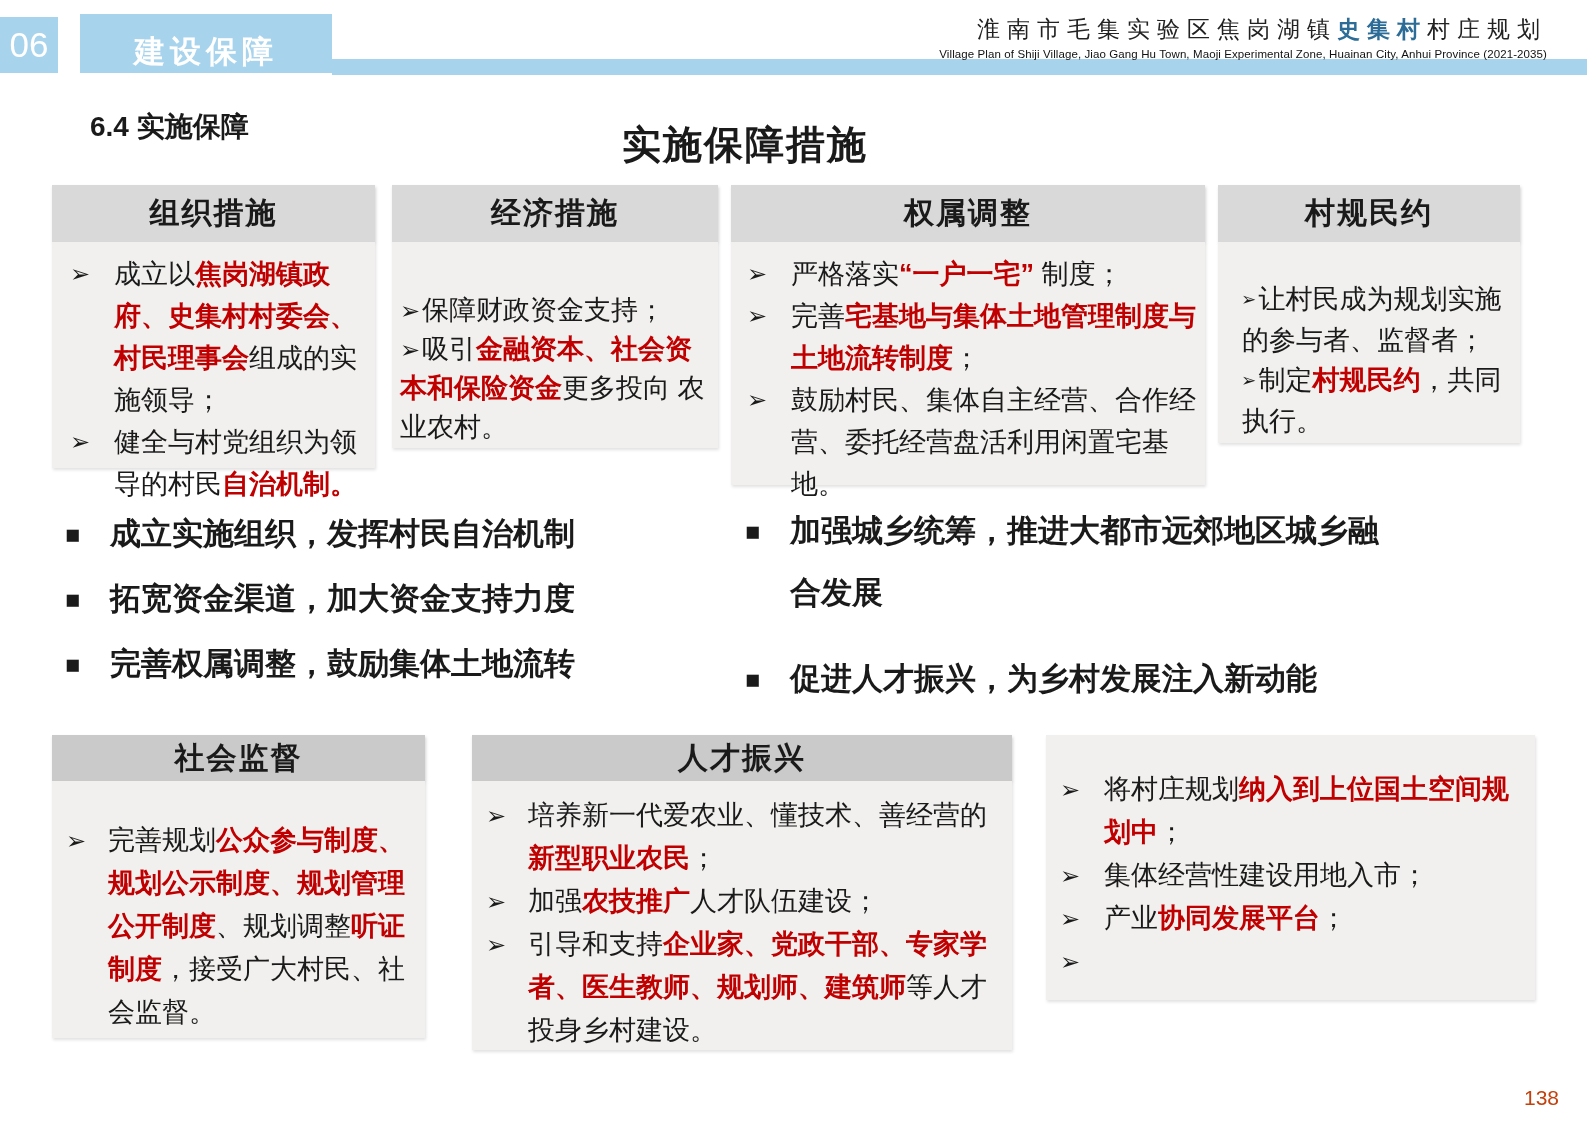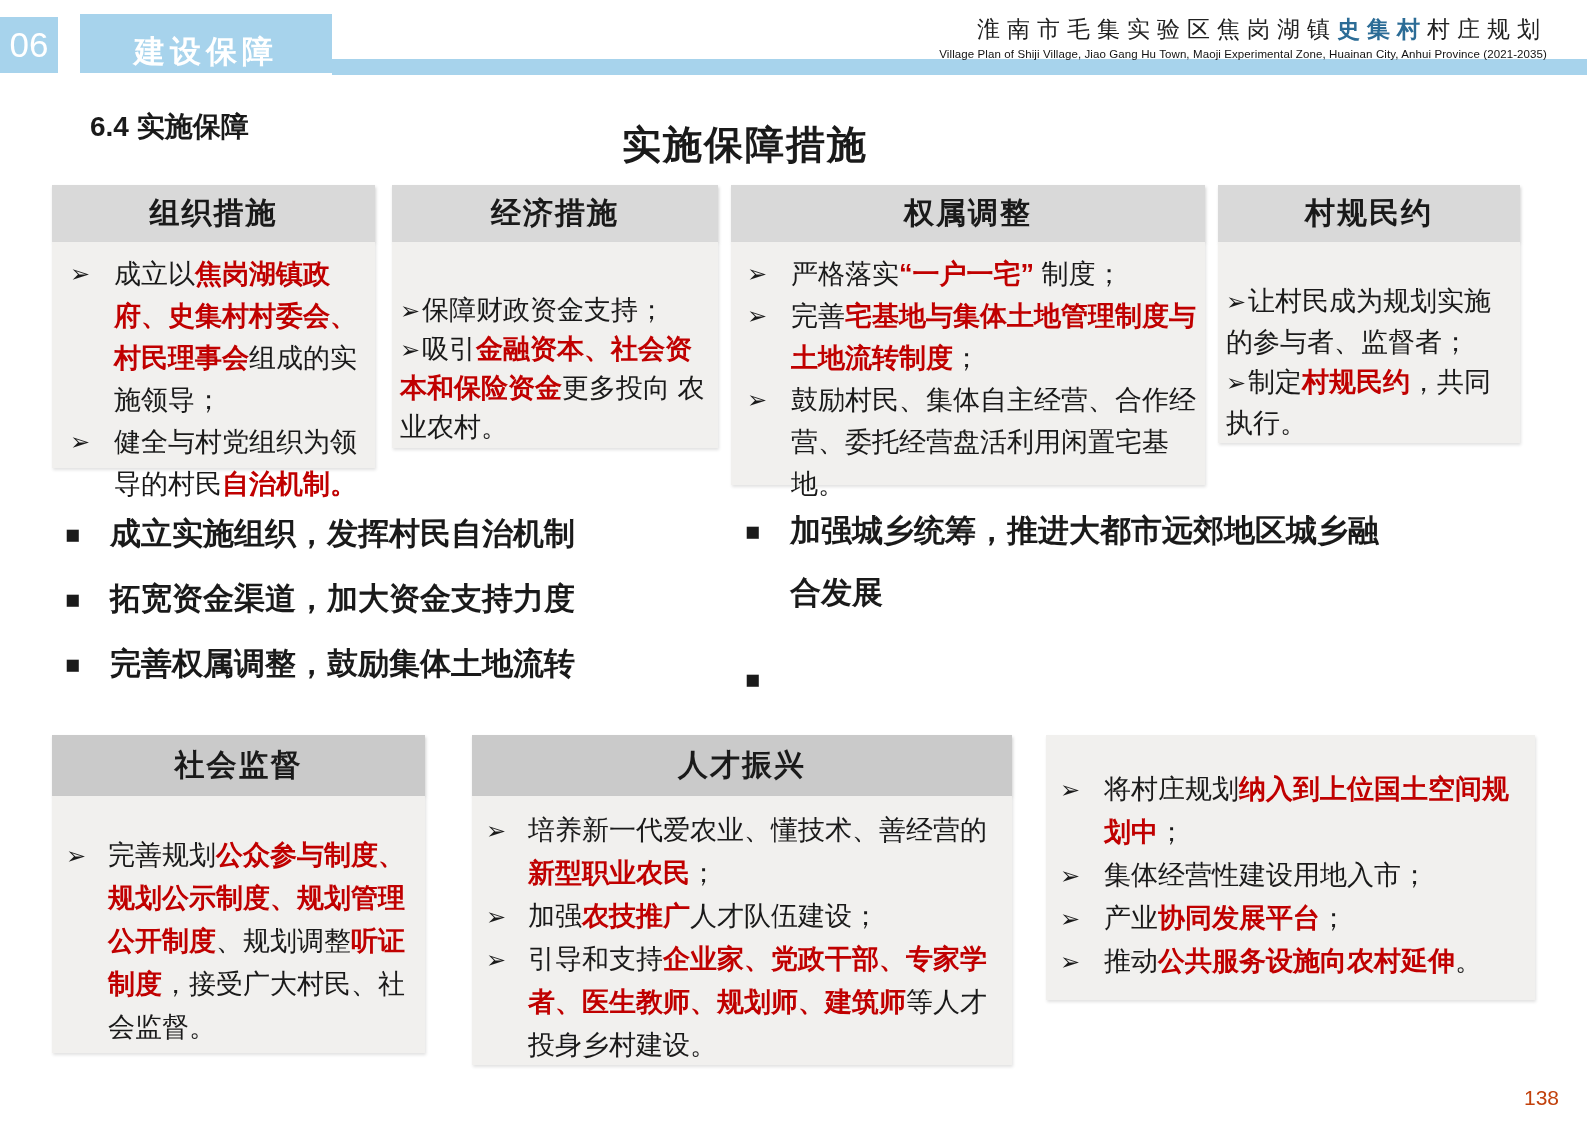--- a/index.html
+++ b/index.html
@@ -38,27 +38,27 @@
 
   
   .col1{left:52px;top:185px;width:323px;}
   .col2{left:392px;top:185px;width:326px;}
   .col3{left:731px;top:185px;width:474px;}
   .col4{left:1218px;top:185px;width:302px;}
   .col1 .card-header,.col2 .card-header,.col3 .card-header,.col4 .card-header{height:57px;}
   .col1 .card-body{height:215px;padding:11px 6px 0 16px;}
   .col2 .card-body{height:157px;padding:49px 4px 0 8px;line-height:39px;}
   .col3 .card-body{height:232px;padding:11px 6px 0 14px;}
-  .col4 .card-body{height:162px;padding:39px 4px 0 8px;line-height:40px;}
+  .col4 .card-body{height:162px;padding:39px 4px 0 24px;line-height:40px;font-family:Liberation Mono, monospace;}
 
   
   .bcol1{left:52px;top:735px;width:373px;}
   .bcol2{left:472px;top:735px;width:540px;}
   .bcol3{left:1046px;top:735px;width:489px;}
-  .bottom .card-header{height:61px;}
+  .bottom .card-header{height:46px;}
   .bcol1 .card-body{height:219px;padding:38px 8px 0 12px;line-height:43px;}
   .bcol2 .card-body{height:256px;padding:13px 8px 0 12px;line-height:43px;}
   .bcol3 .card-body{height:232px;padding:33px 8px 0 12px;line-height:43px;}
   .bcol1 .marker{flex-basis:42px;}
   .bcol2 .marker{flex-basis:42px;}
   .bcol3 .marker{flex-basis:44px;}
 
   
   .kp{position:absolute;font-weight:bold;font-size:31px;}
   .kp-left{left:65px;top:512px;}
@@ -148,20 +148,21 @@
         <span class="kp-text">完善权属调整，鼓励集体土地流转</span>
       </div>
     </div>
   <div class="kp kp-right">
       <div class="kp-item">
         <span class="sq">■</span>
         <span class="kp-text">加强城乡统筹，推进大都市远郊地区城乡融合发展</span>
       </div>
       <div class="kp-item">
         <span class="sq">■</span>
+        <span class="kp-text">促进人才振兴，为乡村发展注入新动能</span>
       </div>
     </div>
 
   <div class="card bottom bcol1 hang">
     <div class="card-header">社会监督</div>
     <div class="card-body">
         <div class="bullet">
           <span class="marker">➢</span>
           <span class="btext"><span>完善规划</span><span class="red">公众参与制度、 规划公示制度、规划管理 公开制度</span><span>、规划调整</span><span class="red">听证 制度</span><span>，接受广大村民、社 会监督。</span></span>
         </div>
@@ -193,19 +194,18 @@
         <div class="bullet">
           <span class="marker">➢</span>
           <span class="btext"><span>集体经营性建设用地入市；</span></span>
         </div>
         <div class="bullet">
           <span class="marker">➢</span>
           <span class="btext"><span>产业</span><span class="red">协同发展平台</span><span>；</span></span>
         </div>
         <div class="bullet">
           <span class="marker">➢</span>
-          <span class="btext"><span>推动</span><span class="red">公共服务设施向农村延伸</span><span>。</span></span>
         </div>
       </div>
   </div>
 
   <div class="page-number">138</div>
 </div>
 
 </body></html>

